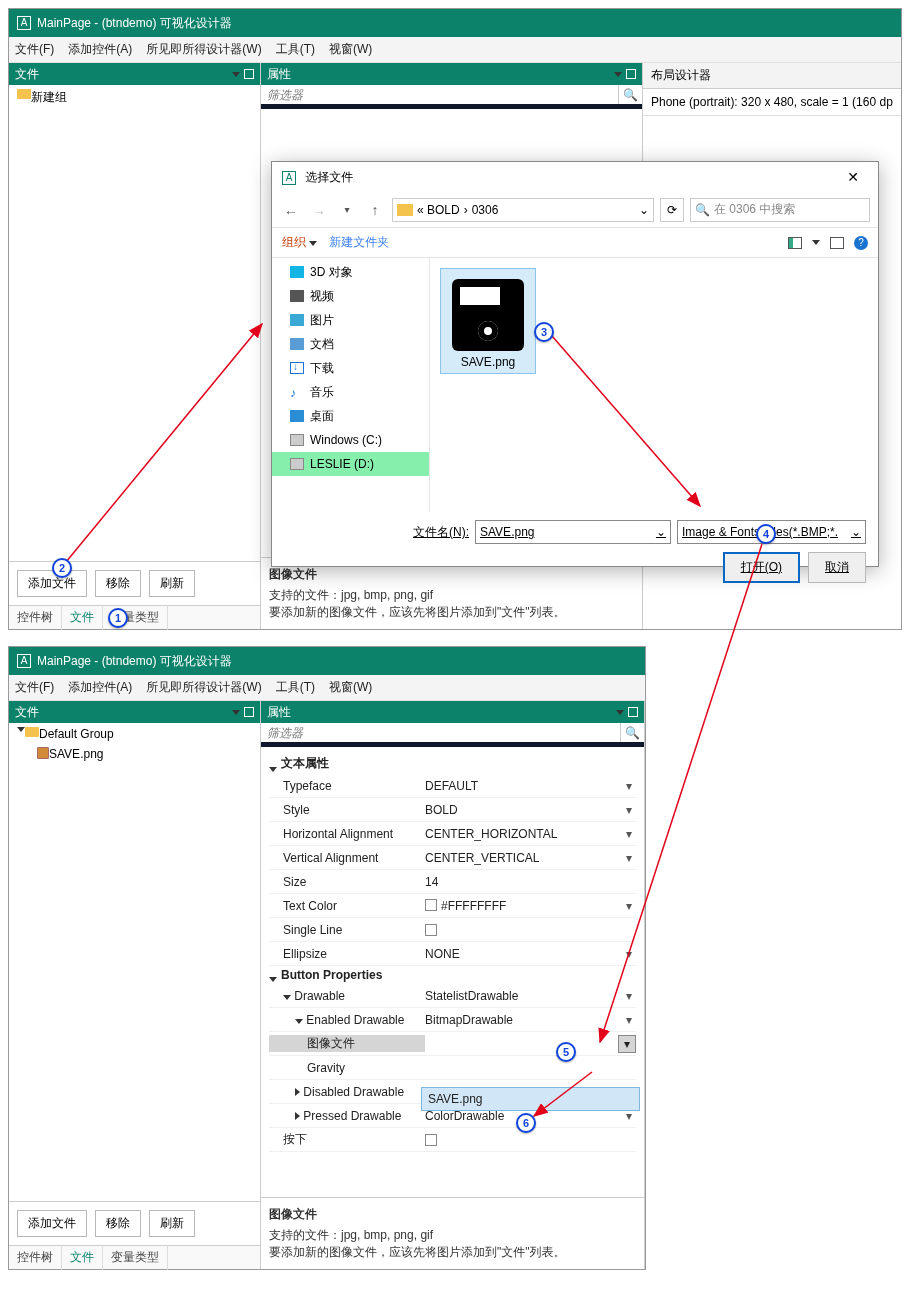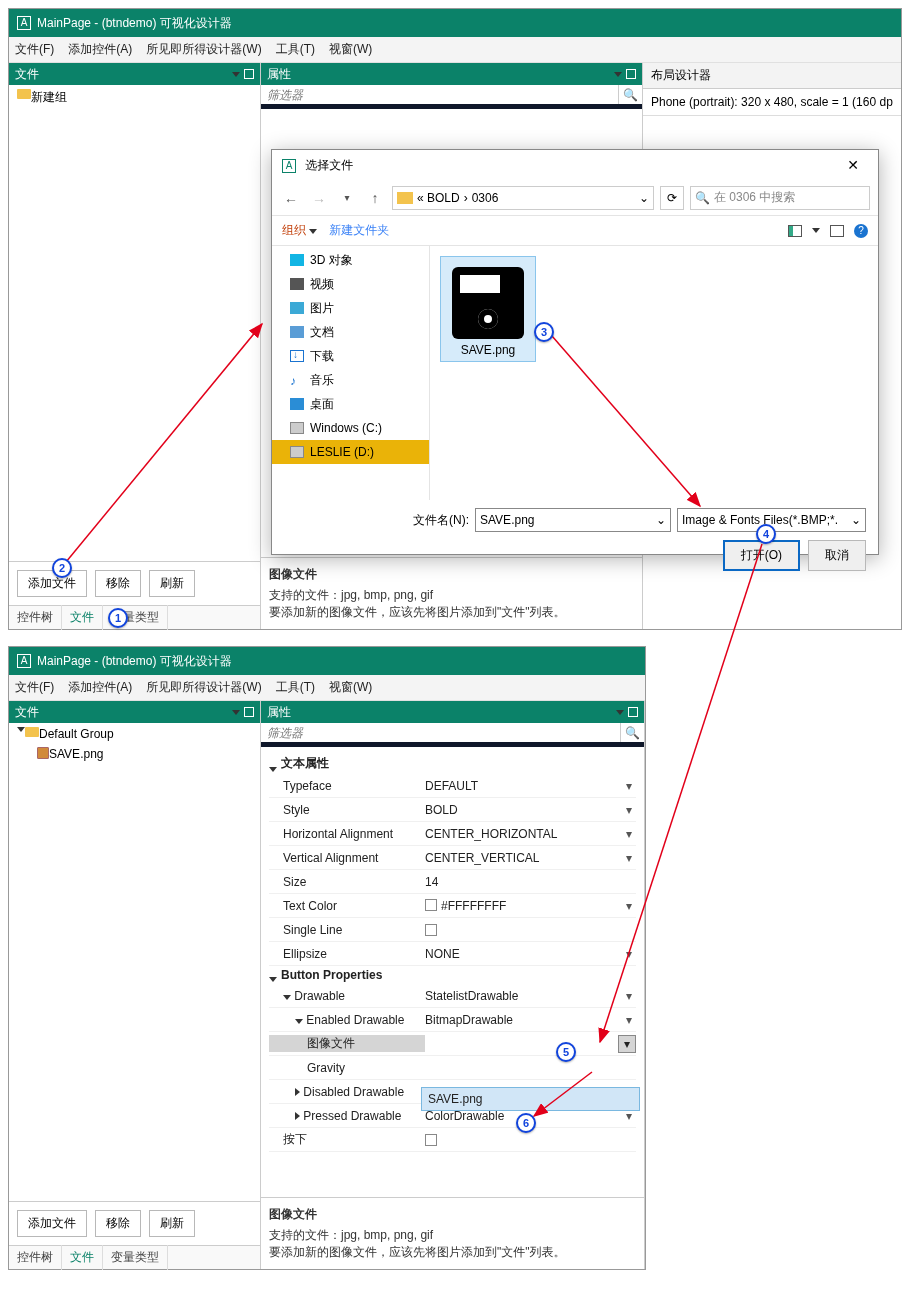--- a/index.html
+++ b/index.html
@@ -38,55 +38,55 @@
 .prop-row .dd { width: 14px; text-align: center; color: #555; }
 .prop-row.sub .k { padding-left: 26px; }
 .prop-row.sub2 .k { padding-left: 38px; }
 .checkbox { width: 12px; height: 12px; border: 1px solid #888; background: #fff; }
 .swatch { width: 12px; height: 12px; border: 1px solid #888; background: #fff; }
 .img-help { border-top: 1px solid #ccc; padding: 8px; font-size: 12px; color: #333; }
 .img-help .t { font-weight: bold; margin-bottom: 4px; }
 .right-pane { width: 258px; display: flex; flex-direction: column; }
 .right-pane .head2 { background: #f3f3f3; border-bottom: 1px solid #ccc; padding: 4px 8px; }
 .right-pane .info { padding: 6px 8px; font-size: 12px; background: #fff; border-bottom: 1px solid #ddd; }
-.dialog { position: absolute; top: 140px; left: 262px; width: 608px; height: 406px; background: #fff; border: 1px solid #888; box-shadow: 0 4px 20px rgba(0,0,0,0.3); z-index: 10; }
+.dialog { position: absolute; top: 152px; left: 262px; width: 608px; height: 406px; background: #fff; border: 1px solid #888; box-shadow: 0 4px 20px rgba(0,0,0,0.3); z-index: 10; }
 .dialog-title { height: 30px; display: flex; align-items: center; justify-content: space-between; padding: 0 10px; }
 .close-x { width: 30px; text-align: center; font-size: 14px; }
 .dialog-nav { height: 36px; display: flex; align-items: center; padding: 0 8px; gap: 6px; border-bottom: 1px solid #e4e4e4; }
 .nav-arrow { width: 22px; height: 22px; display: flex; align-items: center; justify-content: center; color: #555; font-size: 14px; }
 .breadcrumb { flex: 1; border: 1px solid #ccc; height: 24px; display: flex; align-items: center; padding: 0 4px; gap: 4px; }
 .bc-folder { width: 16px; height: 12px; background: #f3c34d; }
 .reload { width: 24px; border: 1px solid #ccc; height: 24px; display: flex; align-items: center; justify-content: center; }
 .search-dlg { width: 180px; border: 1px solid #ccc; height: 24px; display: flex; align-items: center; padding: 0 4px; color: #888; gap: 4px; }
 .dialog-toolbar { height: 30px; display: flex; align-items: center; justify-content: space-between; padding: 0 10px; border-bottom: 1px solid #e4e4e4; }
 .tb-left { display: flex; gap: 12px; align-items: center; }
 .tb-left .org { color: #c2410c; }
 .tb-right { display: flex; gap: 10px; align-items: center; }
 .view-icon { width: 14px; height: 12px; border: 1px solid #555; position: relative; }
 .help-icon { width: 14px; height: 14px; border-radius: 50%; background: #1a73d0; color: #fff; font-size: 10px; display: flex; align-items: center; justify-content: center; }
 .dialog-body { display: flex; height: 254px; }
 .dlg-tree { width: 158px; border-right: 1px solid #e4e4e4; padding: 2px 0; overflow-y: auto; }
 .dlg-tree-row { display: flex; gap: 6px; align-items: center; height: 24px; padding-left: 18px; }
-.dlg-tree-row.sel { background: #eab308; }
+.dlg-tree-row.sel { background: #86efac; }
 .dlg-icon { width: 14px; height: 12px; }
 .di-3d { background: #12b5e4; }
 .di-vid { background: #555; }
 .di-pic { background: #3ba9d6; }
 .di-doc { background: #5a9dd6; }
 .di-dl { background: #fff; border: 1px solid #1a73d0; position: relative; }
 .di-dl::after { content: "↓"; color: #1a73d0; position: absolute; left: 2px; top: -2px; font-size: 10px; }
 .di-music { background: #fff; color: #1a73d0; }
 .di-desk { background: #2a8dd6; }
 .di-drive { background: #ccc; border: 1px solid #888; }
 .dlg-files { flex: 1; padding: 10px; }
 .file-item { width: 96px; border: 1px solid #8ac5ec; background: #d6ebfa; padding: 4px; text-align: center; }
 .save-thumb { width: 72px; height: 72px; background: #000; border-radius: 6px; margin: 6px auto 4px; position: relative; }
 .save-thumb::before { content: ""; position: absolute; top: 8px; left: 8px; width: 40px; height: 18px; background: #fff; }
 .save-thumb::after { content: ""; position: absolute; bottom: 10px; left: 26px; width: 20px; height: 20px; background: #fff; border-radius: 50%; box-shadow: inset 0 0 0 6px #000; }
-.dialog-footer { padding: 8px 12px; }
+.dialog-footer { padding: 8px 12px; text-decoration: underline; }
 .fn-row { display: flex; align-items: center; gap: 6px; margin-bottom: 8px; }
 .fn-row label { margin-left: auto; }
 .combo { border: 1px solid #888; height: 24px; display: flex; align-items: center; padding: 0 4px; justify-content: space-between; }
 .combo.fn { width: 196px; }
 .combo.ft { width: 189px; font-size: 11px; }
 .btn-row { display: flex; gap: 8px; justify-content: flex-end; }
 .btn2 { border: 1px solid #b8b8b8; background: #efefef; padding: 5px 16px; cursor: pointer; }
 .btn2.primary { border: 2px solid #0a68c4; }
 .annot { position: absolute; width: 20px; height: 20px; border-radius: 50%; background: #fff; border: 2px solid #1144dd; color: #1144dd; font-weight: bold; font-size: 11px; display: flex; align-items: center; justify-content: center; z-index: 30; box-shadow: 0 1px 2px rgba(0,0,0,0.3); }
 svg.arrows { position: absolute; top: 0; left: 0; pointer-events: none; z-index: 25; }

